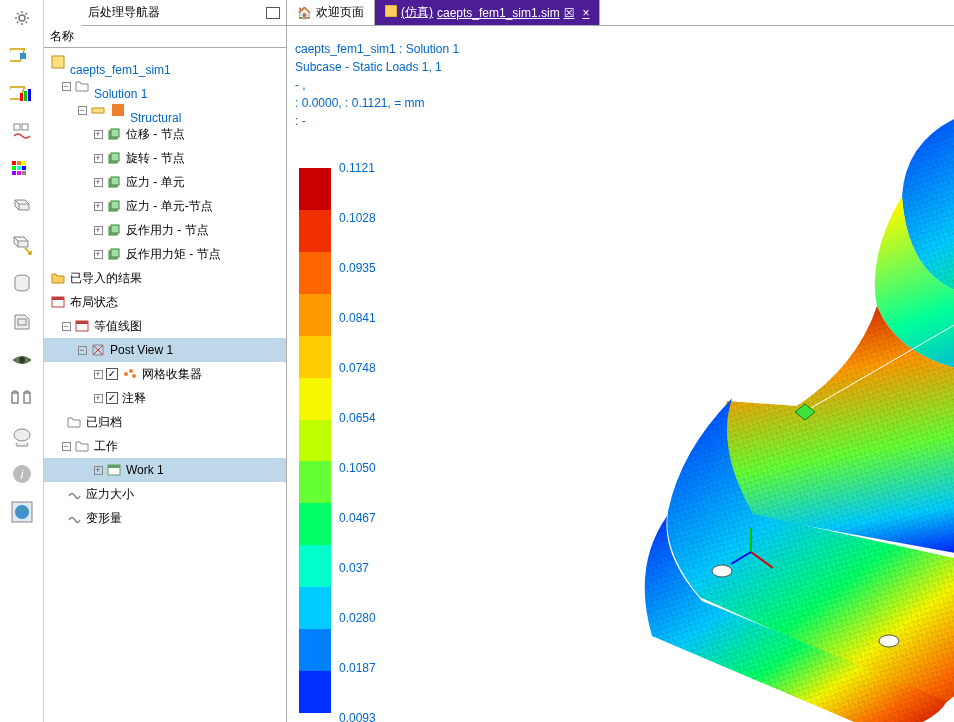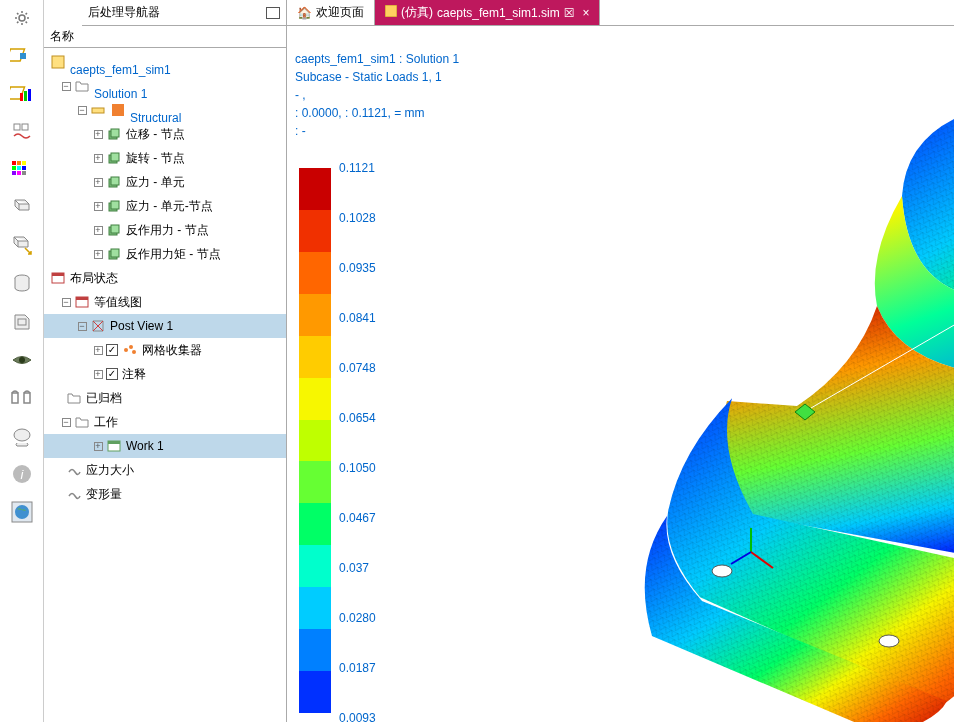--- a/index.html
+++ b/index.html
@@ -17,24 +17,24 @@
     .r .ind { display: inline-block; }
     .r .tog { width: 12px; height: 12px; margin-right: 2px; display: inline-flex; align-items: center; justify-content: center; }
     .r .sq { width: 9px; height: 9px; border: 1px solid #888; font-size: 9px; line-height: 7px; text-align: center; color: #555; }
     .r .ic { width: 16px; height: 16px; margin-right: 4px; display: inline-flex; align-items: center; justify-content: center; }
     .r .cb { width: 12px; height: 12px; border: 1px solid #555; margin-right: 4px; font-size: 10px; line-height: 10px; text-align: center; }
     .r .lbl { }
     .blue { color: #0066cc; margin-top: 16px; }
     .main { flex: 1; display: flex; flex-direction: column; position: relative; }
     .tabs { height: 26px; display: flex; border-bottom: 1px solid #aaa; }
     .tab { padding: 0 10px; display: flex; align-items: center; gap: 4px; border-right: 1px solid #aaa; cursor: pointer; }
-    .tab.act { background: #be185d; color: #fff; }
+    .tab.act { background: #4c1d95; color: #fff; text-decoration: underline; }
     .tab .x { margin-left: 4px; }
     .viewport { flex: 1; position: relative; background: #fff; overflow: hidden; }
-    .info { position: absolute; top: 24px; left: 8px; color: #0066cc; line-height: 18px; }
+    .info { position: absolute; top: 14px; left: 8px; color: #0066cc; line-height: 18px; }
     .legend { position: absolute; top: 142px; left: 12px; display: flex; }
     .bar { width: 32px; display: flex; flex-direction: column; }
     .seg { flex: 1; }
     .ticks { display: flex; flex-direction: column; justify-content: space-between; margin-left: 8px; gap: 36px; }
     .tick { color: #0066cc; height: 14px; line-height: 14px; }
     .part { position: absolute; top: 70px; left: 320px; width: 660px; height: 640px; }
     .triad { position: absolute; bottom: 148px; left: 442px; }
   </style>
 </head>
 <body>
@@ -254,20 +254,28 @@
         <span class="tog">
           <span class="sq">+</span>
         </span>
         <span class="ic">
           <svg width="12" height="12">
             <rect x="1" y="3" width="8" height="8" fill="#80c080" stroke="#408040"></rect>
             <rect x="3" y="1" width="8" height="8" fill="#a0e0a0" stroke="#408040"></rect>
           </svg>
         </span>
         <span class="lbl">反作用力矩 - 节点</span>
+      </div>
+    <div class="r">
+        <span class="ic">
+          <svg width="14" height="12">
+            <path d="M1 2 L5 2 L6 4 L13 4 L13 11 L1 11 Z" fill="#ffd060" stroke="#c09020"></path>
+          </svg>
+        </span>
+        <span class="lbl">已导入的结果</span>
       </div>
     <div class="r">
         <span class="ic">
           <svg width="14" height="12">
             <rect x="1" y="1" width="12" height="10" fill="#fff" stroke="#c04040"></rect>
             <rect x="1" y="1" width="12" height="3" fill="#c04040"></rect>
           </svg>
         </span>
         <span class="lbl">布局状态</span>
       </div>

